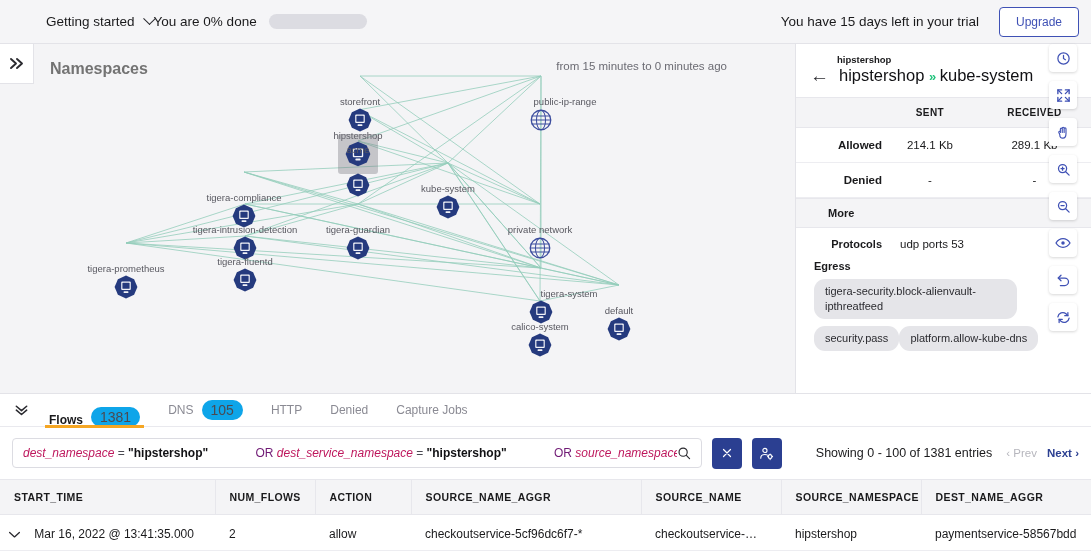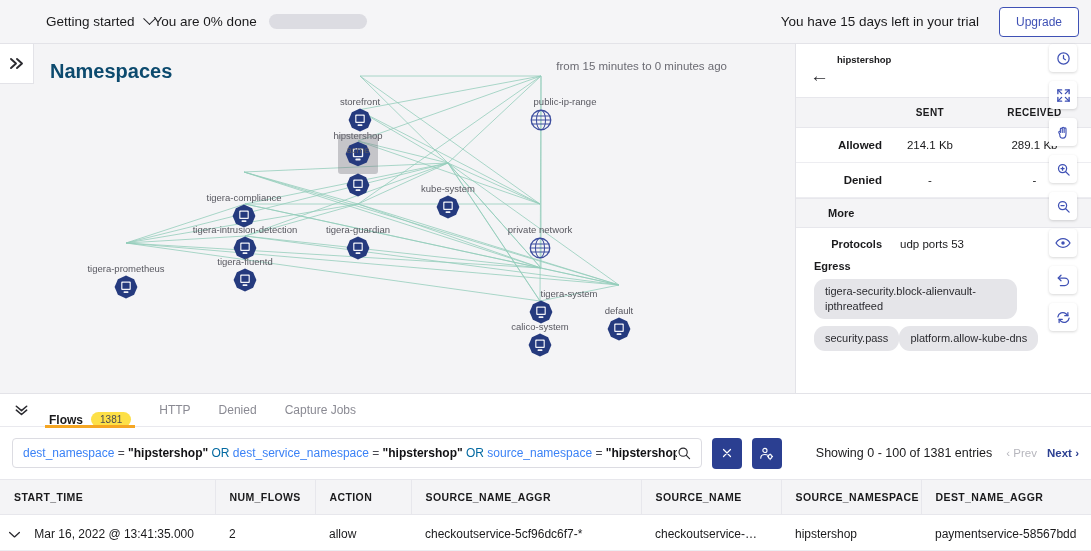--- a/index.html
+++ b/index.html
@@ -49,22 +49,22 @@
     z-index: 6;
   }
   .collapse-tab svg { display:block; }
 
   
   .graph-panel {
     position:absolute; left:0; top:44px; width:795px; height:349px;
     background: #f4f4f6; overflow: hidden;
   }
   .ns-title {
-    position:absolute; left:50px; top:16px; font-size:20px;
-    color:#0c4a6e; font-weight:600; z-index:4;
+    position:absolute; left:50px; top:16px; font-size:16px;
+    color:#737373; font-weight:600; z-index:4;
   }
   .time-range {
     position:absolute; right:68px; top:16px; font-size:11.5px; color:#6b6b73;
     z-index:4;
   }
   .graph-svg { position:absolute; left:0; top:0; }
 
   .node-label {
     position:absolute; font-size:9.5px; color:#585860;
     white-space:nowrap; transform: translateX(-50%);
@@ -141,38 +141,38 @@
   .tab {
     display:flex; align-items:center; gap:8px; height:33px; padding:0 14px;
     font-size:12px; color:#8a8a93; cursor:pointer; position:relative;
   }
   .tab.active { color:#1a1a1c; font-weight:700;align-items:flex-end; }
   .tab.active::after {
     content:""; position:absolute; left:10px; right:10px; bottom:-1px;
     height:2.5px; background:#f5a623;
   }
   .badge {
-    background:#fde047; border-radius:10px; padding:2px 9px;
-    font-size:10px; color:#4a4a52; font-weight:400;
+    background:#0ea5e9; border-radius:10px; padding:2px 9px;
+    font-size:14px; color:#4a4a52; font-weight:400;
   }
   .tab.active .badge { font-weight:400; }
   .caret-tab { margin-right:6px; cursor:pointer; display:flex; }
 
   .searchrow { display:flex; align-items:center; height:52px; padding:0 12px; }
   .searchbox {
     flex:0 0 690px; height:30px; border:1px solid #dcdce2; border-radius:4px;
     display:flex; align-items:center; padding:0 10px; overflow:hidden;
     background:#fff; cursor:text;
   }
   .q { font-size:12px; white-space:nowrap; overflow:hidden; flex:1;
        text-overflow: clip; }
-  .q .f { color:#3b82f6; }
+  .q .f { color:#be185d;font-style:italic; }
   .q .op { color:#4a4a52; }
   .q .v { color:#111114; font-weight:700; }
-  .q .kw { color:#0369a1; }
+  .q .kw { color:#701a75;margin-left:44px; }
   .sq-btn {
     width:31px; height:31px; background:#2b3f91; border-radius:4px;
     display:flex; align-items:center; justify-content:center;
     margin-left:10px; cursor:pointer;
   }
   .showing { margin-left:34px; font-size:12.5px; color:#1a1a1c; white-space:nowrap; }
   .pager { margin-left:14px; font-size:11.5px; display:flex; gap:10px; }
   .prev { color:#b6b6bd; cursor:default; }
   .next { color:#2b3f91; font-weight:700; cursor:pointer; }
 
@@ -445,20 +445,25 @@
         <path d="M21 13a8 8 0 0 1-13 5l-3-3"></path>
           <path d="M5 20v-5h5"></path>
       </svg>
     </div>
   </div>
 
   <div class="detail">
     <div class="d-crumb">hipstershop</div>
     <div class="d-titlerow">
       <span class="d-back">←</span>
+      <span class="d-title">
+        <span>hipstershop</span>
+        <span class="d-arrows">»</span>
+        <span>kube-system</span>
+      </span>
     </div>
 
     <table class="d-table">
       <thead>
         <tr>
           <th class="lbl"></th>
           <th>SENT</th>
           <th>RECEIVED</th>
         </tr>
       </thead>
@@ -496,20 +501,24 @@
       <span class="caret-tab">
         <svg width="15" height="14" viewBox="0 0 16 14">
           <path d="M2.5 3 L8 7.6 L13.5 3" fill="none" stroke="#2b2b30" stroke-width="1.7" stroke-linecap="round" stroke-linejoin="round"></path>
           <path d="M2.5 7.2 L8 11.8 L13.5 7.2" fill="none" stroke="#2b2b30" stroke-width="1.7" stroke-linecap="round" stroke-linejoin="round"></path>
         </svg>
       </span>
       <div id="tablist" style="display:flex;align-items:center;">
           <div class="tab active">
             <span>Flows</span>
             <span class="badge">1381</span>
+          </div>
+          <div class="tab">
+            <span>DNS</span>
+            <span class="badge">105</span>
           </div>
           <div class="tab">
             <span>HTTP</span>
           </div>
           <div class="tab">
             <span>Denied</span>
           </div>
           <div class="tab">
             <span>Capture Jobs</span>
           </div>

